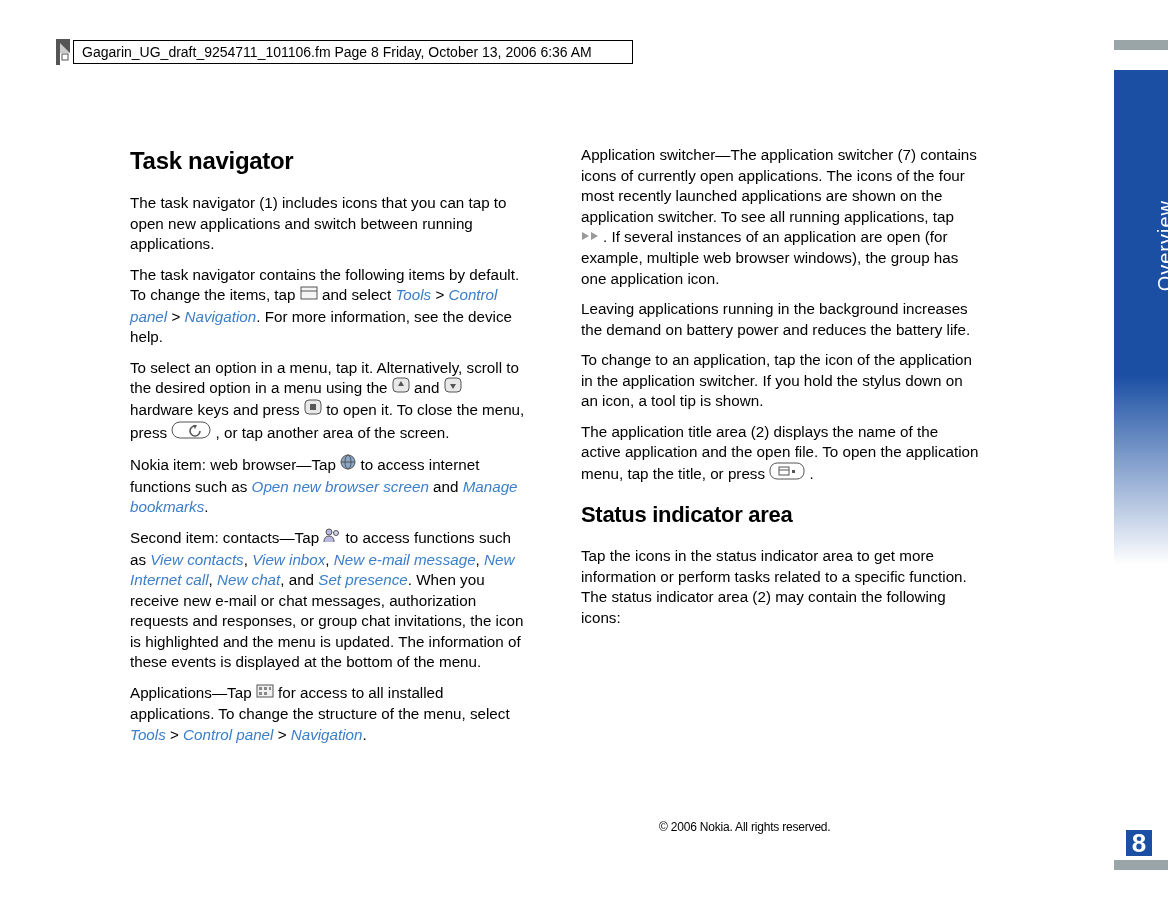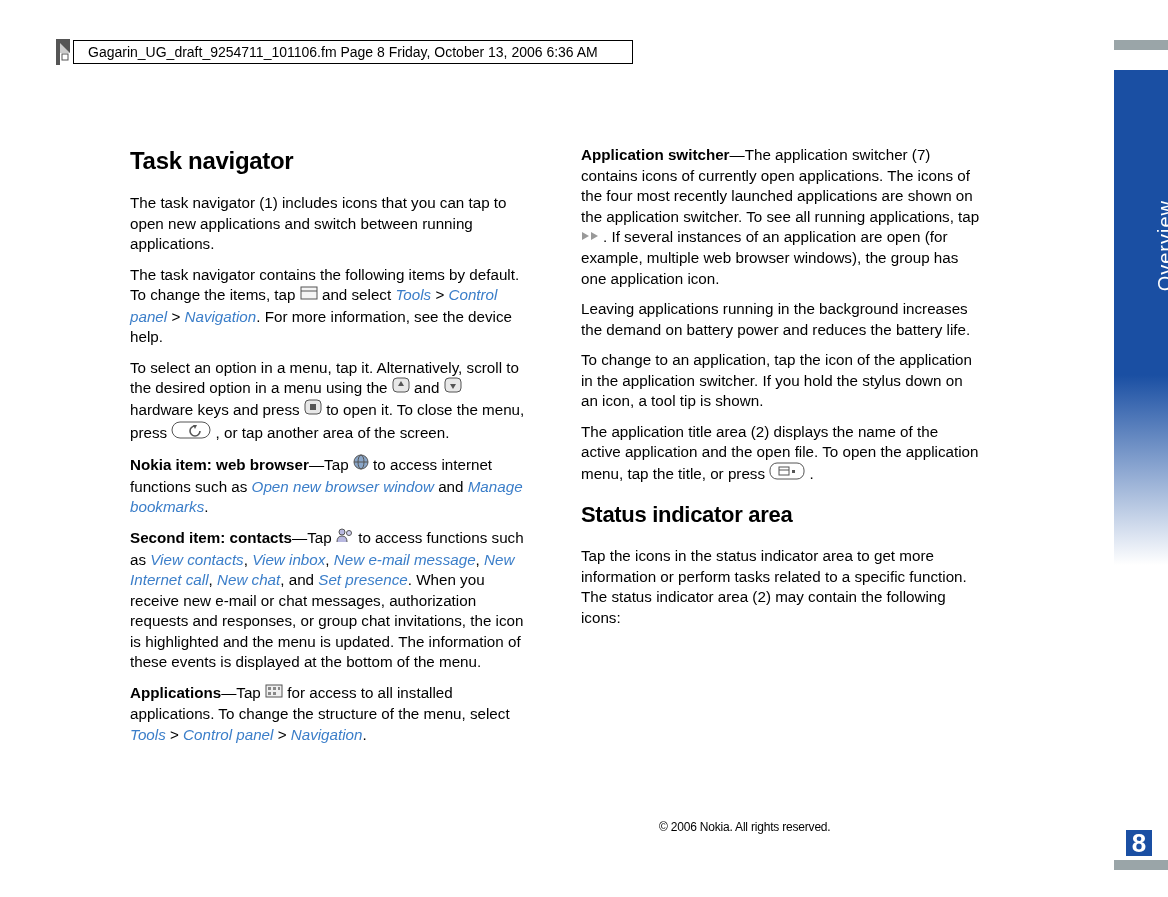--- a/index.html
+++ b/index.html
@@ -19,21 +19,21 @@
     width: 1060px;
     height: 820px;
   }
   .header-bar {
     position: absolute;
     left: 18px;
     top: 0;
     width: 560px;
     border: 1px solid #000;
     font-size: 14px;
-    padding: 3px 14px;
+    padding: 3px 8px;
     font-family: Arial, sans-serif;
     font-weight: normal;
   }
   .header-bar .corner-svg {
     position: absolute;
     left: -18px;
     top: -2px;
   }
   .content {
     position: absolute;
@@ -53,21 +53,21 @@
     font-weight: bold;
     margin: 0 0 16px 0;
     letter-spacing: -0.3px;
   }
   h2.sub {
     font-size: 22px;
     margin-top: 14px;
   }
   p { margin: 0 0 10px 0; }
   .link { color: #3b7ec9; font-style: italic; }
-  .bold { font-weight: bold; }
+  .bold { font-weight: normal; }
   .icon {
     display: inline-block;
     vertical-align: middle;
     position: relative;
     top: -1px;
   }
   .side-tab {
     position: absolute;
     right: 0;
     top: 70px;
@@ -195,21 +195,21 @@
         <span> , or tap another area of the screen.</span>
       </p>
 
       <p>
         <span class="bold">Nokia item: web browser</span><span>—Tap </span><span class="icon">
           <svg width="16" height="16" viewBox="0 0 16 16">
               <circle cx="8" cy="8" r="7" fill="#8aa6c8" stroke="#555"></circle>
               <ellipse cx="8" cy="8" rx="3" ry="7" fill="none" stroke="#555"></ellipse>
               <line x1="1" y1="8" x2="15" y2="8" stroke="#555"></line>
             </svg>
-        </span><span> to access internet functions such as </span><span class="link">Open new browser window</span><span> and </span><span class="link">Manage bookmarks</span><span>.</span>
+        </span><span> to access internet functions such as </span><span class="link">Open new browser screen</span><span> and </span><span class="link">Manage bookmarks</span><span>.</span>
       </p>
 
       <p>
         <span class="bold">Second item: contacts</span><span>—Tap </span><span class="icon">
           <svg width="18" height="16" viewBox="0 0 18 16">
               <circle cx="6" cy="5" r="3" fill="#b8b8e0" stroke="#555"></circle>
               <path d="M1 15 Q1 9 6 9 Q11 9 11 15" fill="#b8b8e0" stroke="#555"></path>
               <circle cx="13" cy="6" r="2.5" fill="#d0d0f0" stroke="#555"></circle>
             </svg>
         </span><span> to access functions such as </span><span class="link">View contacts</span><span>, </span><span class="link">View inbox</span><span>, </span><span class="link">New e-mail message</span><span>, </span><span class="link">New Internet call</span><span>, </span><span class="link">New chat</span><span>, and </span><span class="link">Set presence</span><span>. When you receive new e-mail or chat messages, authorization requests and responses, or group chat invitations, the icon is highlighted and the menu is updated. The information of these events is displayed at the bottom of the menu.</span>

